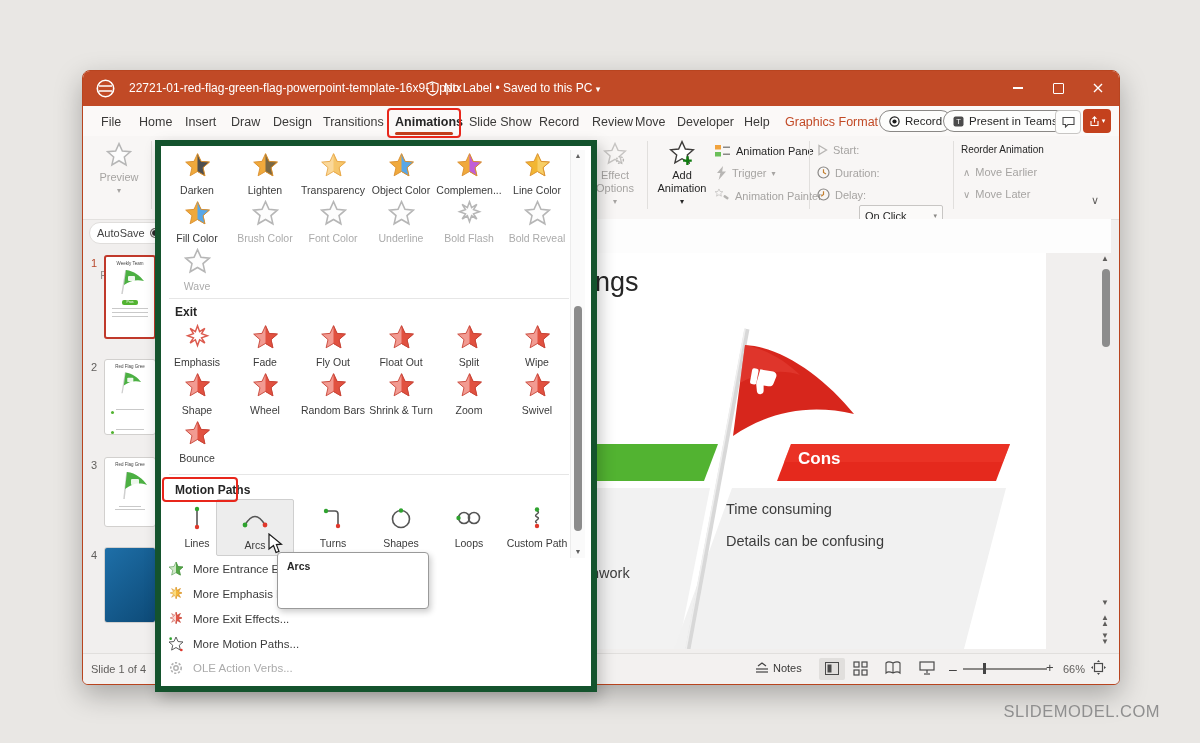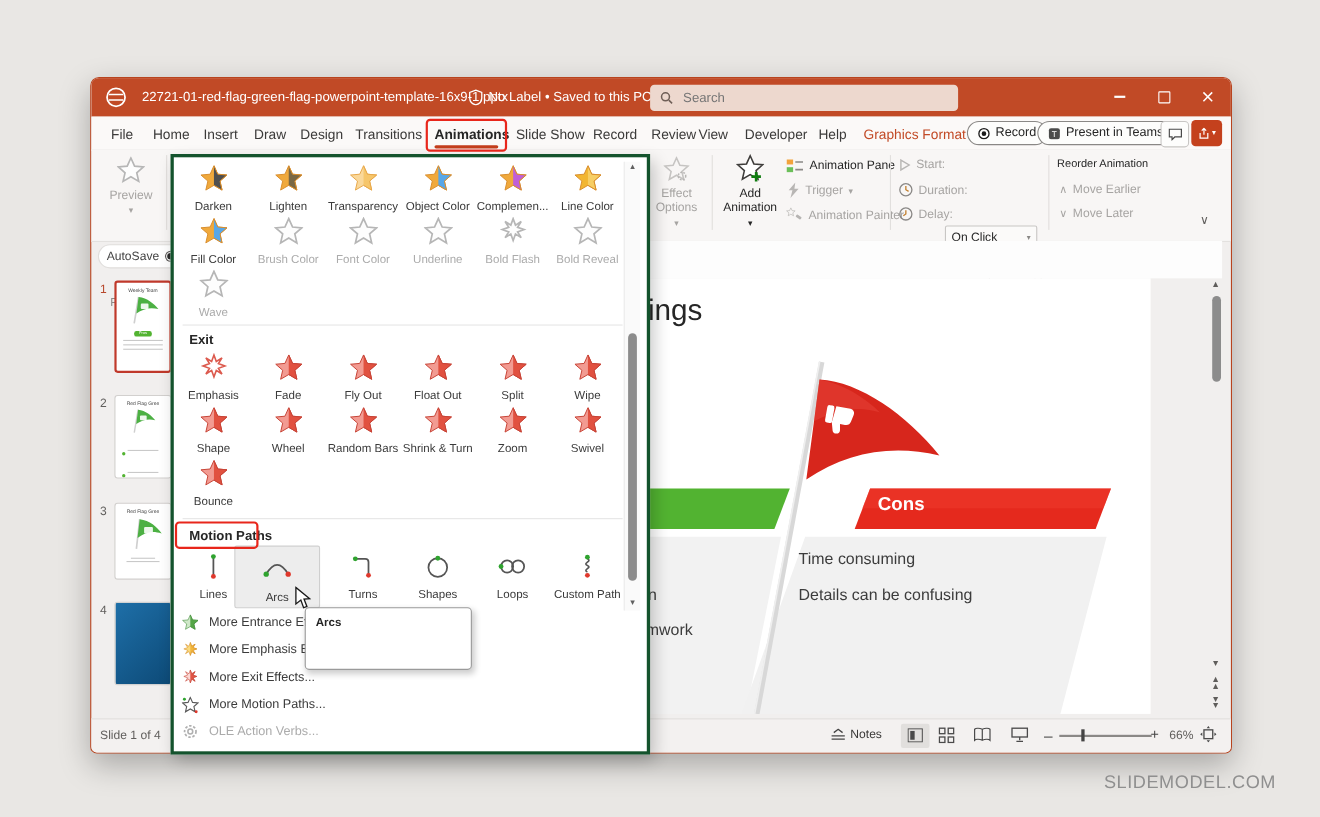--- a/index.html
+++ b/index.html
@@ -24,21 +24,21 @@
   .vdiv{position:absolute;top:5px;width:1px;height:68px;background:#e1dfdd;}
   .grp-label{position:absolute;top:133px;font-size:10.5px;color:#8a8886;text-align:center;}
   .rb-gray{color:#a6a4a2;}
   .rb-dark{color:#262626;}
   .rb-item{position:absolute;font-size:11px;display:flex;align-items:center;gap:5px;white-space:nowrap;}
   .bigbtn{position:absolute;text-align:center;font-size:11px;line-height:13px;}
   .spin{position:absolute;width:48px;height:18px;background:#f3f1f0;border:1px solid #d6d4d2;border-radius:2px;box-sizing:border-box;}
   .spin .ar{position:absolute;right:2px;font-size:6px;color:#b0aeac;line-height:6px;}
   #startdd{width:84px;height:21px;background:#fbfaf9;border:1px solid #c8c6c4;border-radius:2px;font-size:11px;color:#262626;display:flex;align-items:center;justify-content:space-between;padding:0 5px;box-sizing:border-box;}
   
-  #gallery{left:155px;top:140px;width:430px;height:540px;background:#fff;border:3px solid #14532d;box-shadow:4px 6px 14px rgba(0,0,0,.22);z-index:50;}
+  #gallery{left:155px;top:140px;width:430px;height:540px;background:#fff;border:6px solid #14532d;box-shadow:4px 6px 14px rgba(0,0,0,.22);z-index:50;}
   .gi{position:absolute;width:66px;text-align:center;}
   .gi svg.st{width:27px;height:27px;}
   .gl{display:block;font-size:10.5px;color:#3b3b3b;white-space:nowrap;margin-top:1px;}
   .dis .gl{color:#ababab;}
   .st .h1{fill:var(--c1);stroke:var(--s,transparent);stroke-width:.8;}
   .st .h2{fill:var(--c2);stroke:var(--s,transparent);stroke-width:.8;clip-path:inset(0 0 0 50%);}
   .st.o use{fill:#fdfdfd;stroke:#b6b6b6;stroke-width:1.4;}
   .ic-darken{--c1:#f0a93c;--c2:#4f4f4f;--s:#d98e2e;}
   .ic-lighten{--c1:#f0a93c;--c2:#7a6844;--s:#d98e2e;}
   .ic-transp{--c1:#fad89a;--c2:#f6c66b;--s:#e8a84a;}
@@ -97,27 +97,20 @@
   <div class="abs" id="titlebar">
     <svg class="abs" style="left:12px;top:7px" width="21" height="21" viewBox="0 0 21 21">
       <circle cx="10.5" cy="10.5" r="8.2" fill="none" stroke="#fff" stroke-width="1.6"></circle>
       <path d="M4 8 h13 M4 13 h13" stroke="#fff" stroke-width="1.4" fill="none"></path>
     </svg>
     <div class="abs tb-txt" style="left:46px;top:10px">22721-01-red-flag-green-flag-powerpoint-template-16x9-1.pptx</div>
     <svg class="abs" style="left:343px;top:10px" width="13" height="15" viewBox="0 0 13 15">
       <path d="M6.5 1 L12 3 V8 C12 11.5 9.5 13.5 6.5 14.3 C3.5 13.5 1 11.5 1 8 V3 Z" fill="none" stroke="#fff" stroke-width="1.2"></path>
     </svg>
     <div class="abs tb-txt" style="left:361px;top:10px"><span>No Label</span> • <span>Saved to this PC</span> <span style="font-size:9px">▾</span></div>
-    <div class="abs" id="searchbox">
-      <svg width="12" height="12" viewBox="0 0 12 12">
-          <circle cx="5" cy="5" r="3.6" fill="none" stroke="#6f5f57" stroke-width="1.4"></circle>
-          <line x1="8" y1="8" x2="11" y2="11" stroke="#6f5f57" stroke-width="1.4"></line>
-        </svg>
-      <input placeholder="Search" style="">
-    </div>
     <div class="abs winbtn" style="left:925px;top:7px">
         <div style="width:10px;height:1.5px;background:#fff"></div>
       </div>
     <div class="abs winbtn" style="left:965px;top:7px">
         <div style="width:9px;height:9px;border:1.5px solid #fff;border-radius:1px"></div>
       </div>
     <div class="abs winbtn" style="left:1005px;top:7px">
         <svg width="10" height="10" viewBox="0 0 10 10">
           <path d="M1 1 L9 9 M9 1 L1 9" stroke="#fff" stroke-width="1.4"></path>
         </svg>
@@ -129,21 +122,21 @@
     <div class="tab" style="left:56px">Home</div>
     <div class="tab" style="left:102px">Insert</div>
     <div class="tab" style="left:148px">Draw</div>
     <div class="tab" style="left:190px">Design</div>
     <div class="tab" style="left:240px">Transitions</div>
     <div class="tab active" style="left:312px">Animations</div>
     <div class="tab-underline" style="left:312px;top:26px;width:58px"></div>
     <div class="tab" style="left:386px">Slide Show</div>
     <div class="tab" style="left:456px">Record</div>
     <div class="tab" style="left:509px">Review</div>
-    <div class="tab" style="left:552px">View</div>
+    <div class="tab" style="left:552px">Move</div>
     <div class="tab" style="left:594px">Developer</div>
     <div class="tab" style="left:661px">Help</div>
     <div class="tab ctx" style="left:702px">Graphics Format</div>
     <div class="pill" style="left:796px">
       <svg width="11" height="11" viewBox="0 0 11 11">
           <circle cx="5.5" cy="5.5" r="4.6" fill="none" stroke="#1b1b1b" stroke-width="1.2"></circle>
           <circle cx="5.5" cy="5.5" r="2.1" fill="#1b1b1b"></circle>
         </svg>
       <span>Record</span>
     </div>

